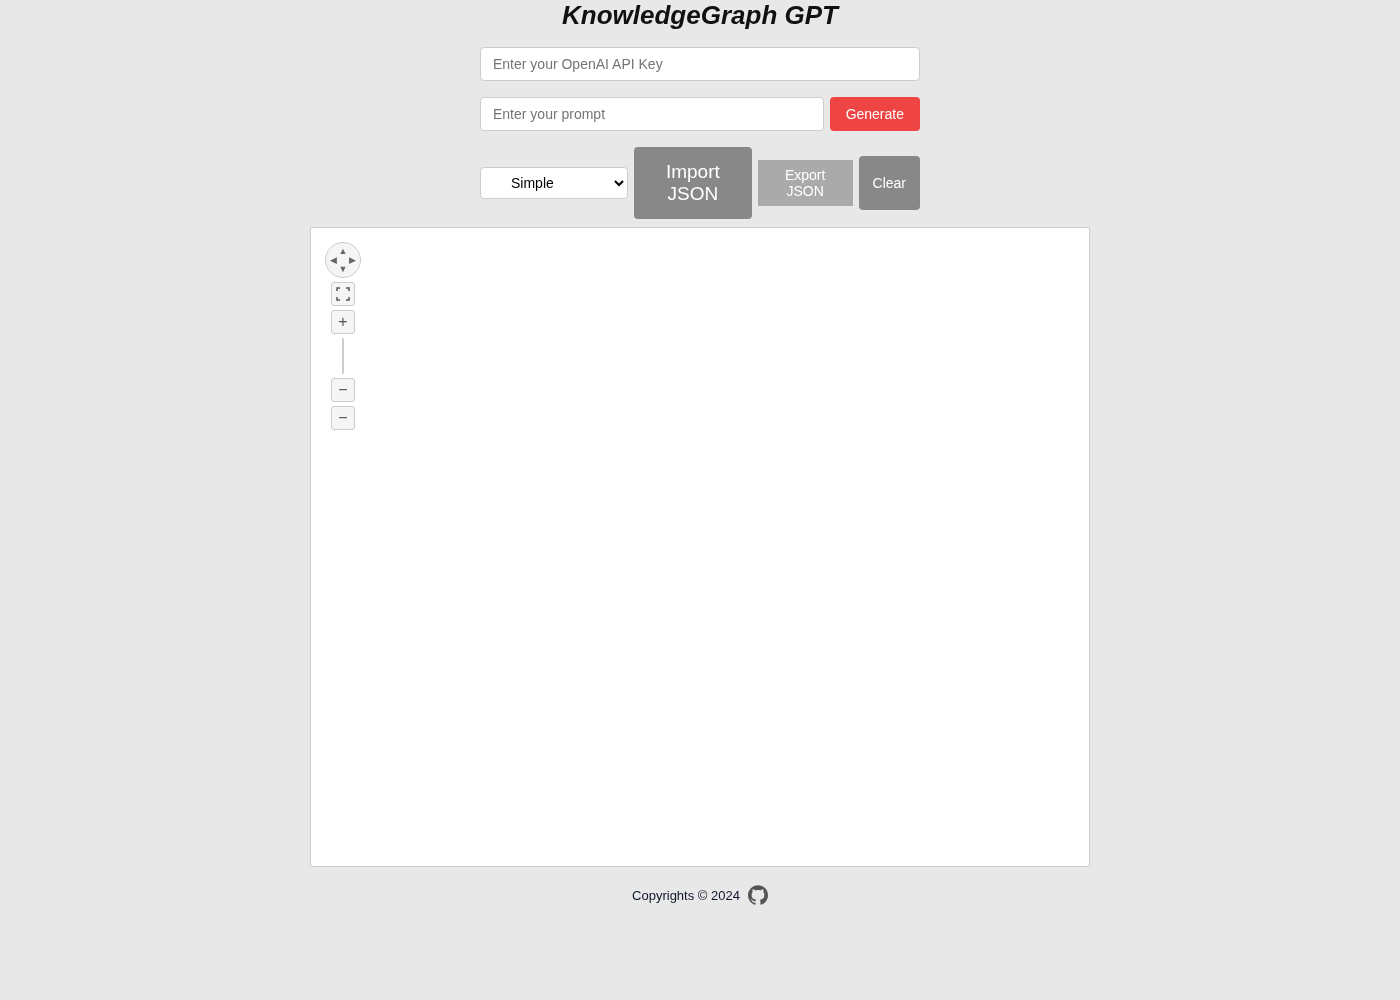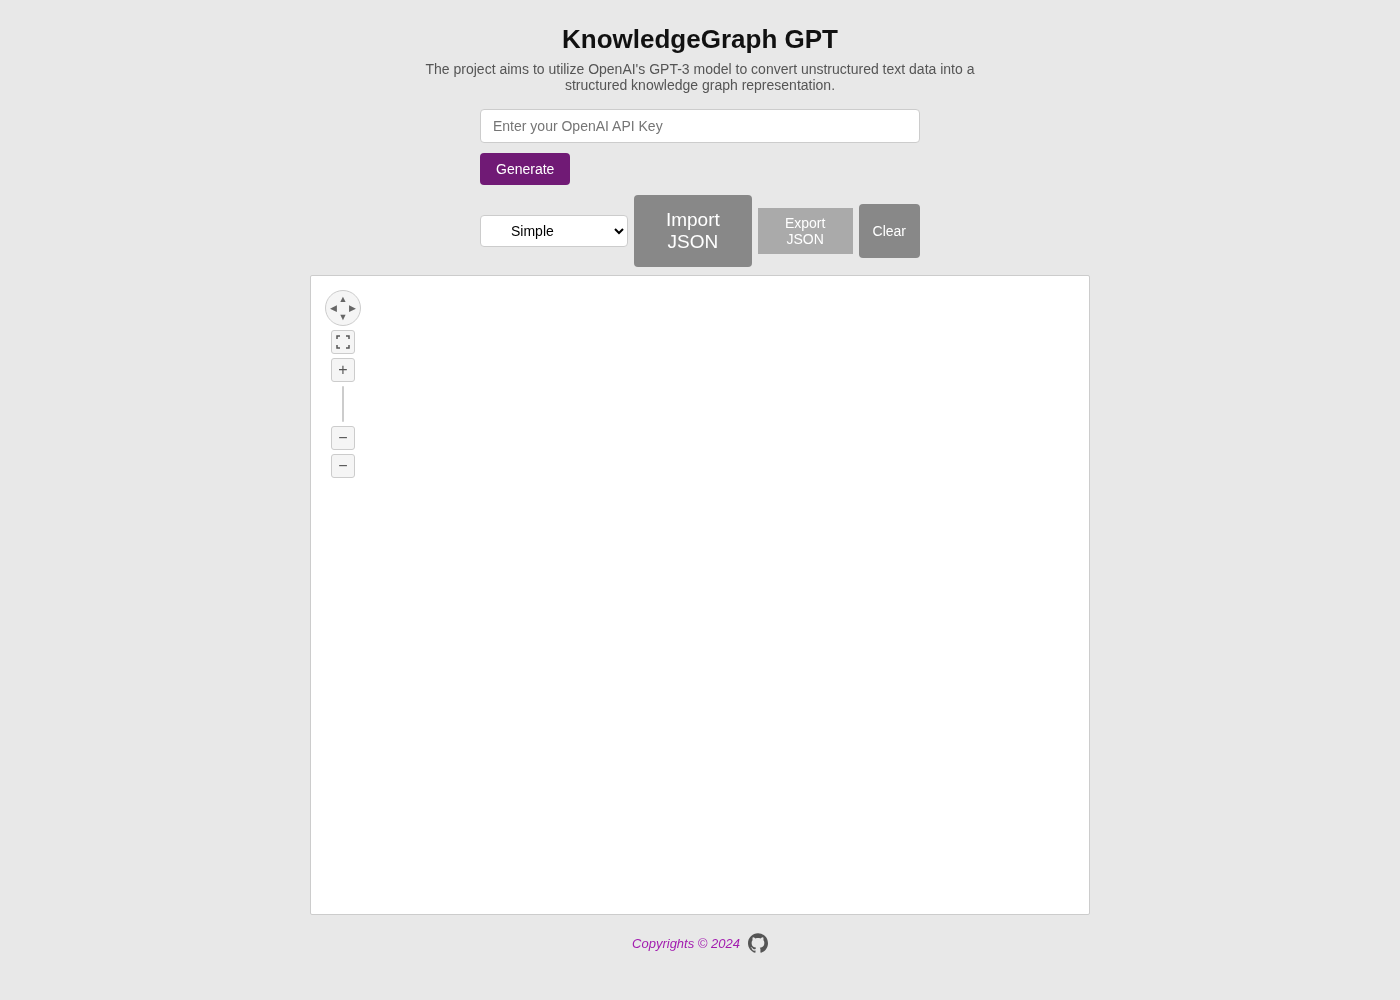--- a/index.html
+++ b/index.html
@@ -13,42 +13,42 @@
       height: 1000px;
       background-color: #e8e8e8;
       font-family: Arial, sans-serif;
       display: flex;
       flex-direction: column;
       align-items: center;
     }
 
     .header {
       text-align: center;
-      margin-top: 24px;
       margin-bottom: 16px;
+      font-style: italic;
     }
 
     .header h1 {
       font-size: 26px;
       font-weight: bold;
       color: #111;
     }
 
     .header p {
       font-size: 14px;
       color: #555;
       margin-top: 6px;
       max-width: 560px;
     }
 
     .controls {
       display: flex;
       flex-direction: column;
       align-items: flex-start;
-      gap: 10px;
+      gap: 16px;
       width: 440px;
     }
 
     .api-key-input {
       width: 100%;
       padding: 8px 12px;
       font-size: 14px;
       border: 1px solid #ccc;
       border-radius: 4px;
       outline: none;
@@ -69,21 +69,21 @@
       border: 1px solid #ccc;
       border-radius: 4px;
       outline: none;
       background: #fff;
       color: #333;
     }
 
     .generate-btn {
       padding: 8px 16px;
       font-size: 14px;
-      background-color: #701a75;
+      background-color: #ef4444;
       color: #fff;
       border: none;
       border-radius: 4px;
       cursor: pointer;
     }
 
     .action-row {
       display: flex;
       align-items: center;
       gap: 6px;
@@ -195,49 +195,48 @@
       align-items: center;
       justify-content: center;
       cursor: pointer;
       font-size: 11px;
       color: #555;
     }
 
     .footer {
       margin-top: 18px;
       font-size: 13px;
-      color: #a21caf;
+      color: #0f172a;
       display: flex;
       align-items: center;
       gap: 8px;
-      font-style: italic;
     }
 
     .github-icon {
       display: inline-block;
       width: 20px;
       height: 20px;
     }
 
     .github-icon svg {
       fill: #555;
     }
   </style>
 </head>
 <body>
 
 <div class="header">
   <h1>KnowledgeGraph GPT</h1>
-  <p>The project aims to utilize OpenAI's GPT-3 model to convert unstructured text data into a structured knowledge graph representation.</p>
 </div>
 
 <div class="controls">
   <input class="api-key-input" type="text" placeholder="Enter your OpenAI API Key" style="">
 
   <div class="prompt-row">
+    <input class="prompt-input" type="text" placeholder="Enter your prompt" style="">
     <button class="generate-btn">Generate</button>
   </div>
 
   <div class="action-row">
     <select class="graph-type-select">
       <option>Simple</option>
       <option>Hierarchical</option>
       <option>Radial</option>
     </select>
     <button class="import-btn">Import JSON</button>

